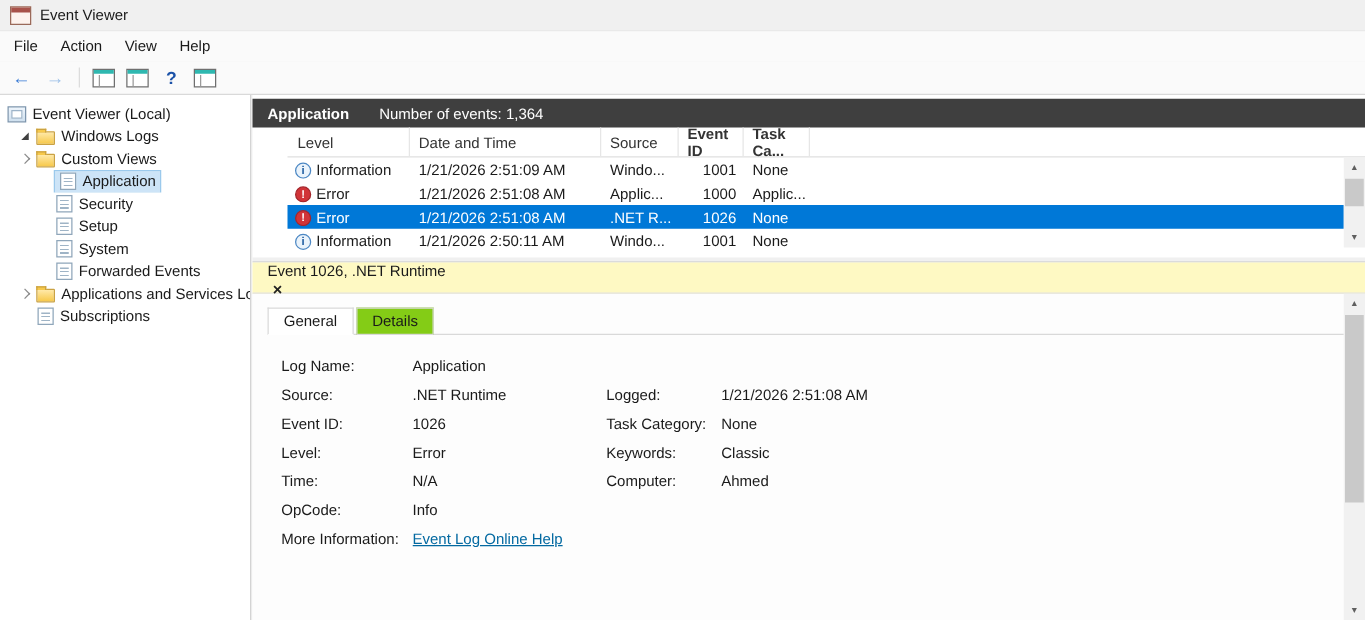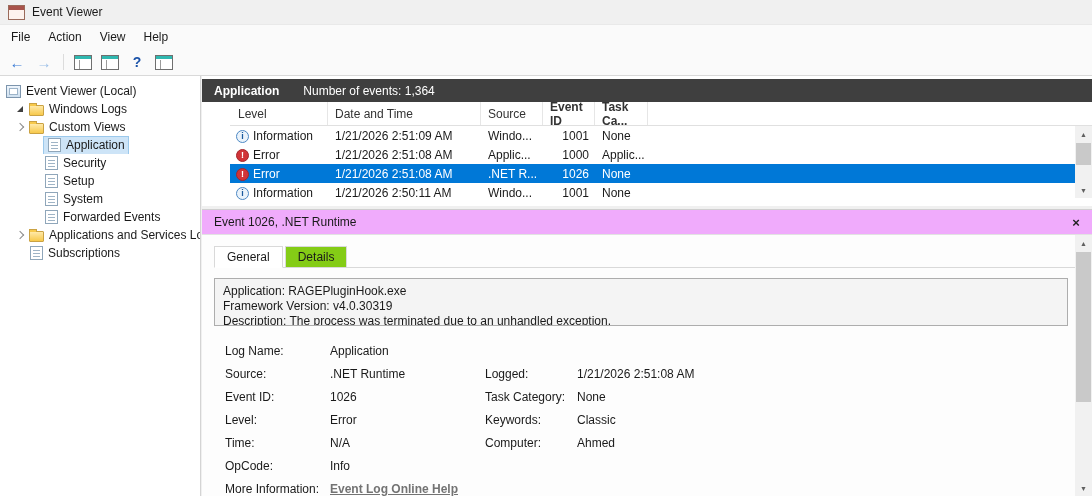--- a/index.html
+++ b/index.html
@@ -59,31 +59,31 @@
   .lvl-ico{width:13px; height:13px; border-radius:50%; margin-right:4px; font-size:9px; font-weight:bold; display:flex; align-items:center; justify-content:center; flex:none; box-sizing:border-box;}
   .lvl-ico.info{background:#eaf3fb; border:1px solid #4d88c4; color:#1b5a9e;}
   .lvl-ico.info::before{content:"i";}
   .lvl-ico.error{background:#d13438; border:1px solid #a4262c; color:#fff;}
   .lvl-ico.error::before{content:"!";}
 
   .splitter{position:absolute; top:130px; left:0; right:0; height:3px; background:#f0f0f0;}
 
   
   .details{position:absolute; top:133px; left:0; right:0; bottom:0; background:#fdfdfd; border-top:1px solid #cfcfcf; box-sizing:border-box;}
-  .d-header{height:24px; background:#f0abfc; border-bottom:1px solid #e2e2e2; display:flex; align-items:center; padding:0 8px 0 12px;}
+  .d-header{height:24px; background:#fef9c3; border-bottom:1px solid #e2e2e2; display:flex; padding:0 8px 0 12px;flex-direction:column;}
   .d-title{flex:1;}
   .d-close{width:16px; text-align:center; font-size:13px; font-weight:bold; color:#222;}
   .d-tabs{position:absolute; top:34px; left:12px; right:17px; height:23px; border-bottom:1px solid #d9d9d9; display:flex; align-items:flex-end;}
   .tab{padding:3px 12px; border:1px solid #d9d9d9; background:#84cc16; margin-right:2px; position:relative; top:1px;}
   .tab.active{background:#fff; border-bottom-color:#fff;}
   .d-content{position:absolute; top:58px; left:12px; right:24px; bottom:0; overflow:hidden;}
   .desc-box{margin-top:10px; height:41px; border:1px solid #adadad; background:#f4f4f4; padding:5px 8px 0; line-height:15px; overflow:hidden;}
   .fields{margin-top:18px; display:grid; grid-template-columns:105px 155px 92px auto; row-gap:9px; padding-left:11px;}
   .fields span{white-space:nowrap; overflow:hidden;}
-  .link{color:#737373; text-decoration:underline;font-weight:bold;}
+  .link{color:#0369a1; text-decoration:underline;}
 
   
   .scrollbar{position:absolute; width:17px; background:#f1f1f1; right:0;}
   .sb-table{top:24px; bottom:0;}
   .sb-details{top:25px; bottom:0;}
   .sb-arrow{position:absolute; left:0; right:0; height:16px; display:flex; align-items:center; justify-content:center; color:#5f5f5f; font-size:7px;}
   .sb-arrow.up{top:0;} .sb-arrow.down{bottom:0;}
   .sb-arrow.up::before{content:"▲";} .sb-arrow.down::before{content:"▼";}
   .sb-thumb{position:absolute; left:1px; right:1px; background:#c9c9c9;}
   .sb-table .sb-thumb{top:17px; height:22px;}
@@ -247,25 +247,20 @@
           <span class="d-title">Event 1026, .NET Runtime</span>
           <span class="d-close">×</span>
         </div>
 
         <div class="d-tabs">
           <span class="tab active">General</span>
           <span class="tab">Details</span>
         </div>
 
         <div class="d-content">
-          <div class="desc-box">
-            <div>Application: RAGEPluginHook.exe</div>
-            <div>Framework Version: v4.0.30319</div>
-            <div>Description: The process was terminated due to an unhandled exception.</div>
-          </div>
 
           <div class="fields">
             <span>Log Name:</span>
             <span>Application</span>
             <span></span>
             <span></span>
 
             <span>Source:</span>
             <span>.NET Runtime</span>
             <span>Logged:</span>

